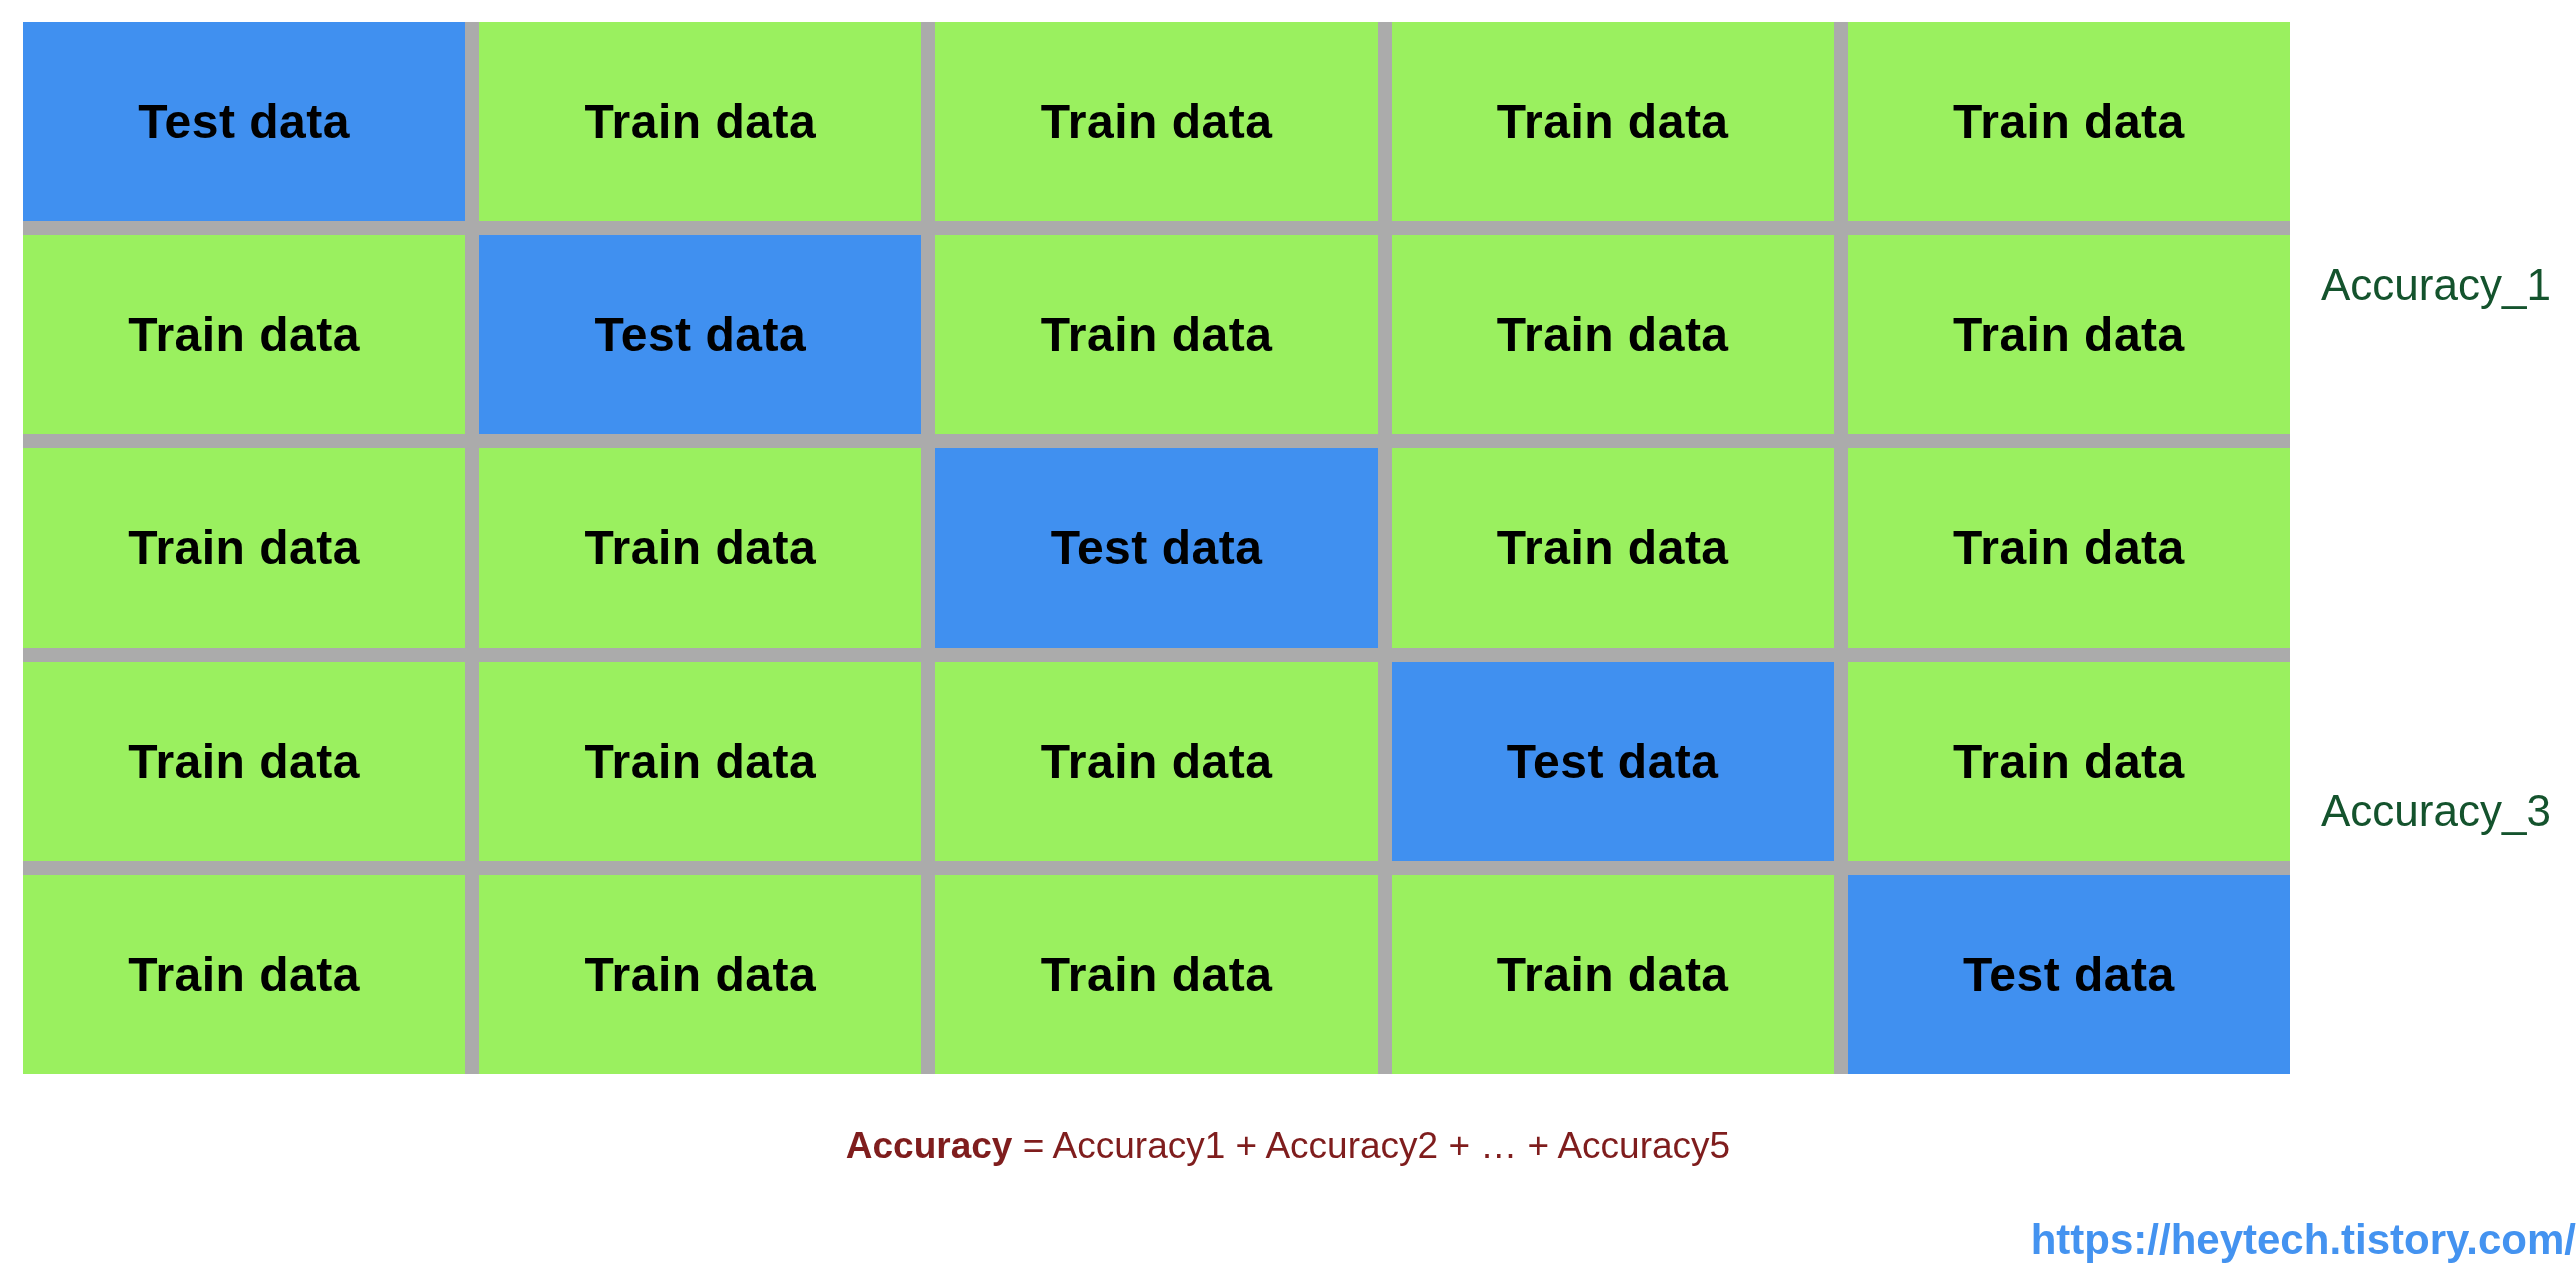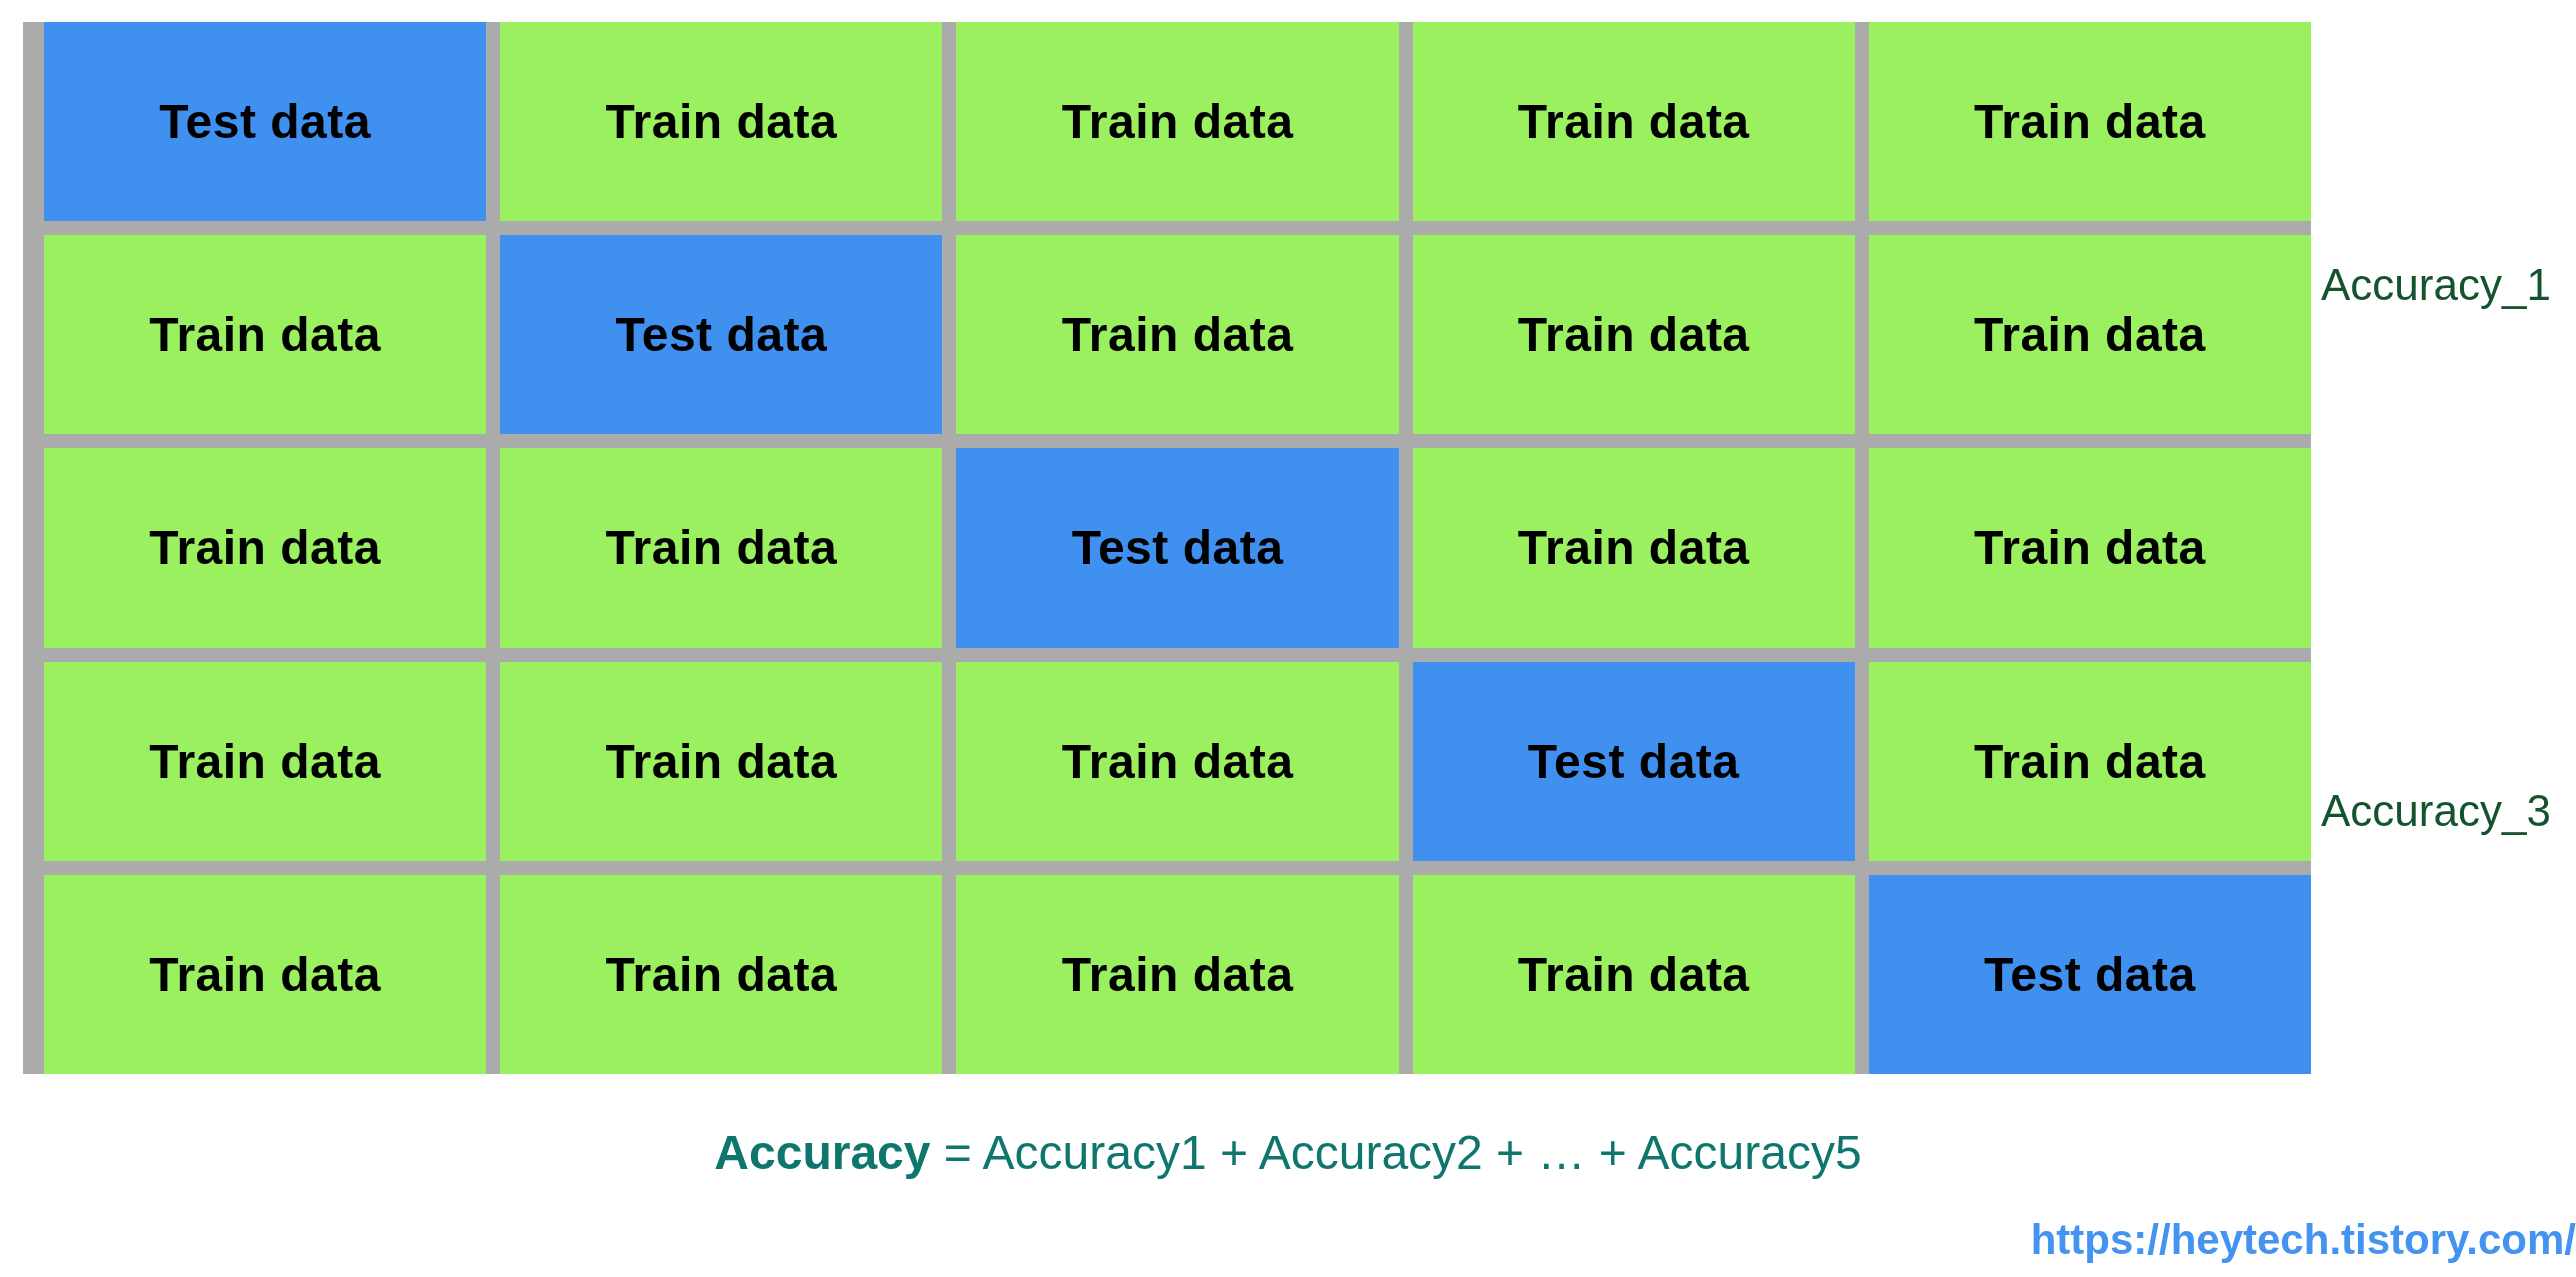--- a/index.html
+++ b/index.html
@@ -19,21 +19,20 @@
   .kfold-grid {
     position: absolute;
     left: 23px;
     top: 22px;
     width: 2267px;
     height: 1052px;
     display: grid;
     grid-template-columns: repeat(5, 1fr);
     grid-template-rows: repeat(5, 1fr);
     gap: 14px;
-    padding-left: 21px;
   }
   .cell {
     display: flex;
     align-items: center;
     justify-content: center;
     font-size: 48px;
     font-weight: 700;
     color: #000000;
     letter-spacing: 0.5px;
   }
@@ -56,23 +55,23 @@
     font-weight: 400;
     color: #14532d;
   }
   
   .formula {
     position: absolute;
     left: 0;
     top: 1125px;
     width: 100%;
     text-align: center;
-    font-size: 48px;
+    font-size: 37px;
     font-weight: 400;
-    color: #0f766e;
+    color: #7f1d1d;
   }
   .formula .bold-term {
     font-weight: 700;
   }
   .footer-link {
     position: absolute;
     left: 0;
     top: 1216px;
     width: 100%;
     text-align: right;

